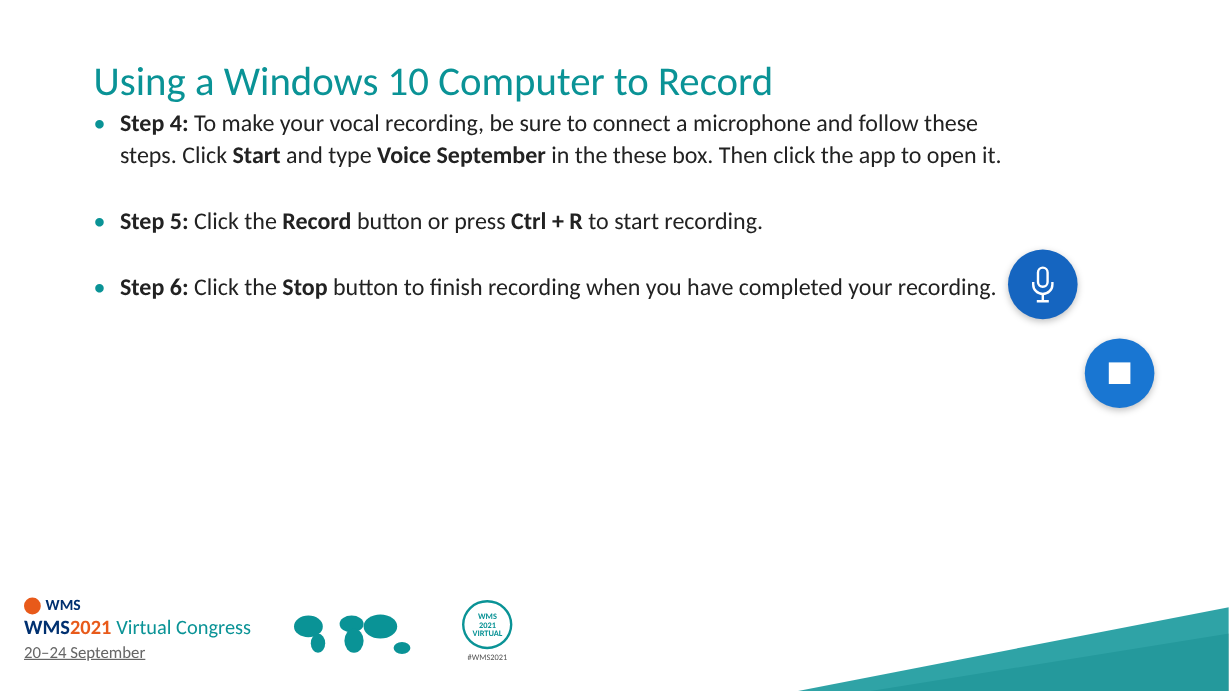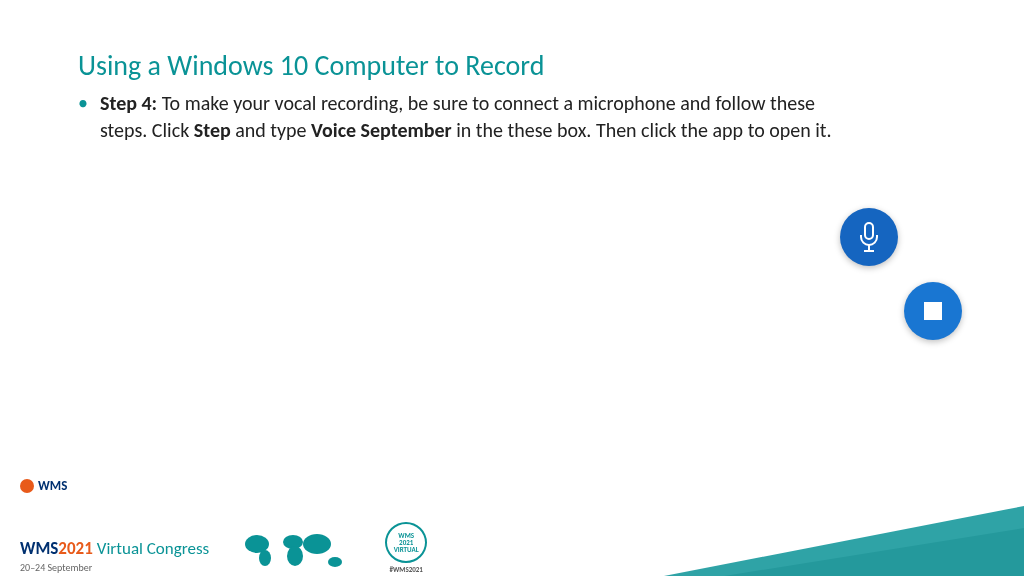--- a/index.html
+++ b/index.html
@@ -1,53 +1,59 @@
 <!DOCTYPE html>
 <html><head>
 <meta charset="utf-8">
 <style>
   * { box-sizing: border-box; margin: 0; padding: 0; }
   html, body { width: 1024px; height: 576px; font-family: "Segoe UI", Calibri, Arial, sans-serif; background: #fff; overflow: hidden; position: relative; }
   .slide { width: 1024px; height: 576px; position: relative; }
-  .title { position: absolute; left: 78px; top: 48px; font-size: 28px; color: #0a9396; font-weight: 400; }
+  .title { position: absolute; left: 78px; top: 48px; font-size: 34px; color: #0a9396; font-weight: 400; }
   .content { position: absolute; left: 78px; top: 90px; width: 780px; }
   ul { list-style: none; }
   li { position: relative; padding-left: 22px; margin-bottom: 28px; font-size: 20px; line-height: 1.35; color: #222; }
   li::before { content: "•"; position: absolute; left: 0; top: 0; color: #0a9396; font-size: 20px; }
   .b { font-weight: 700; margin-top: 40px; }
   .icon-btn { position: absolute; width: 58px; height: 58px; border-radius: 50%; background: #1976d2; display: flex; align-items: center; justify-content: center; box-shadow: 0 2px 6px rgba(0,0,0,0.25); }
   .mic-btn { right: 126px; top: 208px; background: #1565c0; }
   .stop-btn { right: 62px; top: 282px; }
   .stop-sq { width: 18px; height: 18px; background: #fff; }
-  .footer { position: absolute; left: 20px; bottom: 2px; display: flex; align-items: flex-end; gap: 26px; }
+  .footer { position: absolute; left: 20px; bottom: 24px; display: flex; align-items: flex-end; gap: 26px; }
   .logo-block { display: flex; flex-direction: column; }
   .wms-top { display: flex; align-items: center; gap: 4px; font-size: 13px; font-weight: 700; color: #003070; }
   .sun { width: 14px; height: 14px; border-radius: 50%; background: #e85a1a; display: inline-block; }
-  .wms-line { font-size: 17px; font-weight: 700; margin-top: 45px; }
+  .wms-line { font-size: 17px; font-weight: 700; }
   .wms-line .y { color: #e85a1a; }
   .wms-line .c { color: #0a9396; font-weight: 300; margin-left: 4px; }
-  .dates { font-size: 10px; color: #666; margin-top: 2px; }
+  .dates { font-size: 14px; color: #666; margin-top: 2px; text-decoration: underline; }
   .map { width: 120px; height: 48px; position: relative; }
   .map svg { width: 100%; height: 100%; }
   .badge { width: 50px; height: 52px; display: flex; flex-direction: column; align-items: center; justify-content: center; }
   .badge-circ { width: 42px; height: 42px; border-radius: 50%; border: 2px solid #0a9396; display: flex; flex-direction: column; align-items: center; justify-content: center; font-size: 7px; font-weight: 700; color: #0a9396; line-height: 1; }
-  .badge-hash { font-size: 7px; color: #555; margin-top: 2px; font-weight: 700; }
+  .badge-hash { font-size: 7px; color: #555; margin-top: 2px; font-weight: 400; }
   .tri { position: absolute; right: 0; bottom: 0; width: 0; height: 0; border-left: 360px solid transparent; border-bottom: 70px solid #0a9396; opacity: 0.85; }
   .tri2 { position: absolute; right: 0; bottom: 0; width: 0; height: 0; border-left: 300px solid transparent; border-bottom: 48px solid #6b7a7a; opacity: 0.5; }
 </style>
 </head>
 <body>
 
 <div class="slide">
   <h1 class="title">Using a Windows 10 Computer to Record</h1>
 
   <div class="content">
     <ul>
       <li>
-        <span class="b">Step 4:</span><span> To make your vocal recording, be sure to connect a microphone and follow these steps.  Click </span><span class="b">Step</span><span> and type </span><span class="b">Voice September</span><span> in the these box.  Then click the app to open it.</span>
+        <span class="b">Step 4:</span><span> To make your vocal recording, be sure to connect a microphone and follow these steps.  Click </span><span class="b">Start</span><span> and type </span><span class="b">Voice September</span><span> in the these box.  Then click the app to open it.</span>
+      </li>
+      <li>
+        <span class="b">Step 5:</span><span> Click the </span><span class="b">Record</span><span> button or press </span><span class="b">Ctrl + R</span><span> to start recording.</span>
+      </li>
+      <li>
+        <span class="b">Step 6:</span><span> Click the </span><span class="b">Stop</span><span> button to finish recording when you have completed your recording.</span>
       </li>
     </ul>
   </div>
 
   <div class="icon-btn mic-btn">
     <svg width="26" height="32" viewBox="0 0 26 32" fill="none" stroke="#fff" stroke-width="2">
       <rect x="9" y="2" width="8" height="16" rx="4"></rect>
       <path d="M5 14 v2 a8 8 0 0 0 16 0 v-2"></path>
       <line x1="13" y1="24" x2="13" y2="30"></line>
       <line x1="8" y1="30" x2="18" y2="30"></line>

